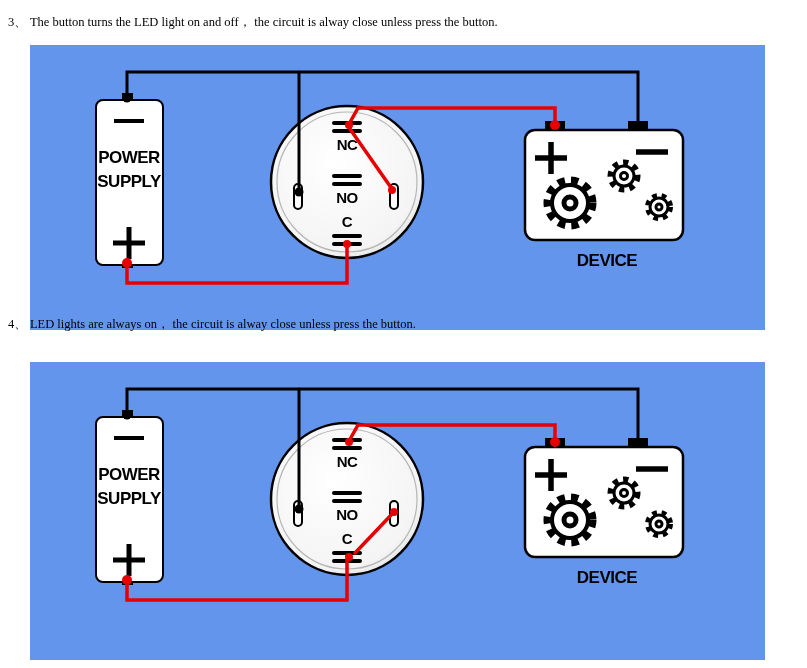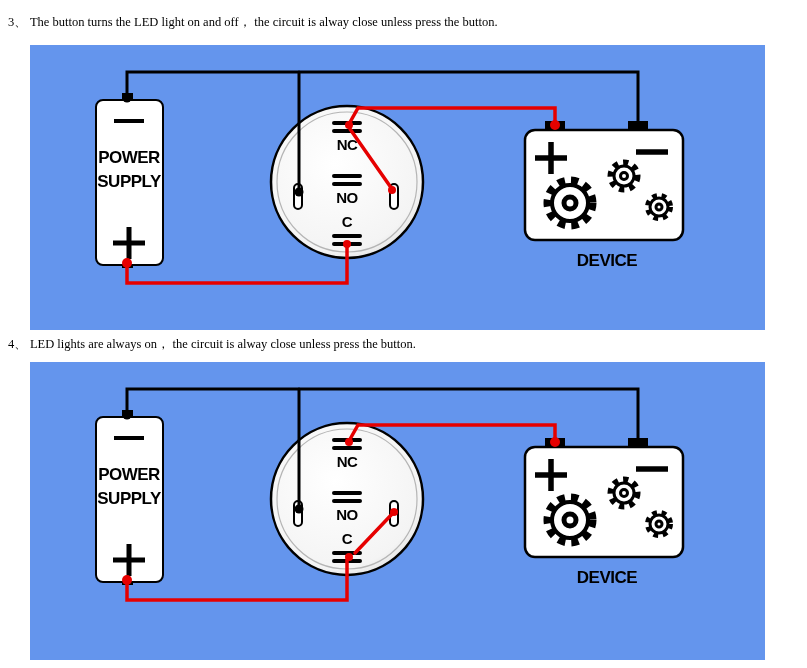--- a/index.html
+++ b/index.html
@@ -10,21 +10,21 @@
   html,body{margin:0;padding:0;}
   body{
     width:807px;height:668px;background:#fff;position:relative;
     font-family:"Liberation Sans",sans-serif;overflow:hidden;
   }
   .caption{
     position:absolute;left:8px;color:#000;
     font-family:"Liberation Serif",serif;font-size:12.5px;white-space:nowrap;
   }
   .caption-3{top:14px;}
-  .caption-4{top:336px;}
+  .caption-4{top:316px;}
   .panel{
     position:absolute;left:30px;width:735px;background:var(--panel-blue);
   }
   .panel-1{top:45px;height:285px;}
   .panel-2{top:362px;height:298px;}
   svg{display:block;}
   .lbl{
     font-family:"Liberation Sans",sans-serif;font-weight:bold;fill:#000;
     text-anchor:middle;letter-spacing:-0.5px;
   }

